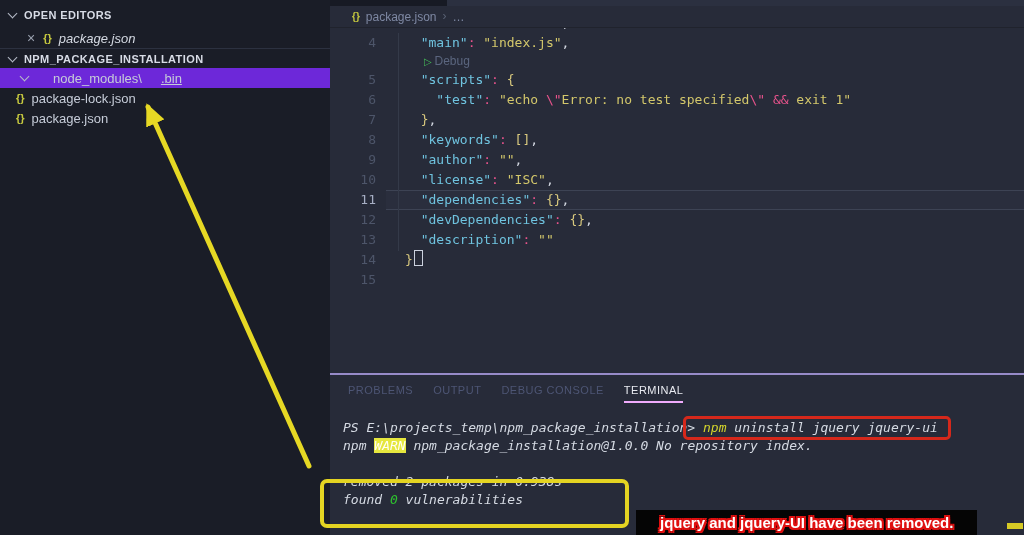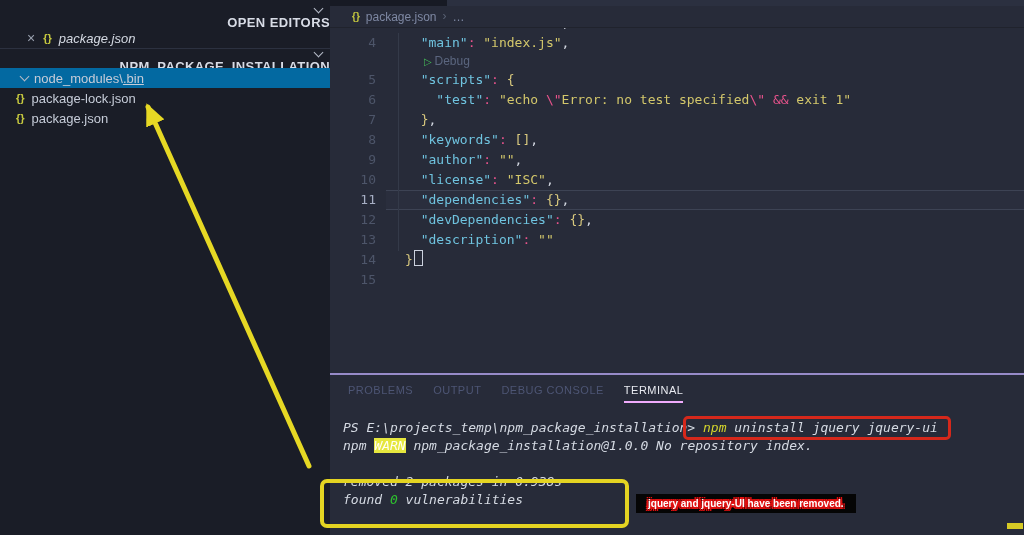--- a/index.html
+++ b/index.html
@@ -1,30 +1,30 @@
 <!DOCTYPE html>
 <html><head>
 <meta charset="utf-8">
 <style>
   html,body{margin:0;padding:0;background:#272b39;}
   .page{position:relative;width:1024px;height:535px;overflow:hidden;
         font-family:"Liberation Sans",sans-serif;background:#272b39;}
 
   
   .sidebar{position:absolute;left:0;top:0;width:330px;height:535px;background:#1a1d27;}
-  .sb-header{position:absolute;left:0;right:0;height:20px;display:flex;align-items:flex-end;
-             color:#d8dce6;font-size:13px;font-weight:bold;letter-spacing:.4px;flex-direction:column;}
+  .sb-header{position:absolute;left:0;right:0;height:20px;display:flex;align-items:center;
+             color:#d8dce6;font-size:11px;font-weight:bold;letter-spacing:.4px;}
   .sb-header.oe{top:5px;}
   .sb-header.proj{top:48px;border-top:1px solid #2c3140;}
   .chev{width:6px;height:6px;border-left:1.5px solid #b6bcc8;border-bottom:1.5px solid #b6bcc8;
         transform:rotate(-45deg);margin:0 8px 3px 9px;display:inline-block;flex:none;}
   .sb-row{position:absolute;left:0;right:0;height:20px;display:flex;align-items:center;
           font-size:13px;color:#c6ccd8;}
   .row-openfile{top:28px;}
-  .row-node{top:68px;background:#0369a1;}
+  .row-node{top:68px;background:#6d28d9;gap:19px;}
   .row-lock{top:88px;}
   .row-pkg{top:108px;}
   .close-x{color:#9aa1af;font-size:14px;margin-left:27px;margin-right:8px;line-height:14px;}
   .json-icon{color:#c6c93f;font-size:11px;font-weight:bold;margin-right:7px;}
   .row-lock .json-icon,.row-pkg .json-icon{margin-left:16px;}
   .italic{font-style:italic;color:#d5dae3;}
   .node-chev{margin:0 6px 3px 21px;}
   .bin{text-decoration:underline;}
 
   
@@ -64,22 +64,22 @@
   .terminal{position:absolute;left:0;top:40px;right:0;padding:4px 0 0 13px;
             font-family:"DejaVu Sans Mono",monospace;font-size:13px;color:#ccd2dc;}
   .t-line{height:18px;line-height:18px;white-space:pre;font-style:italic;}
   .tk-cmd{color:#d3d42c;}
   .tk-warn{background:#e6e73e;color:#fffef2;}
   .tk-green{color:#2ec22e;}
 
   
   .red-box{position:absolute;left:683px;top:416px;width:268px;height:24px;border:3px solid #d5281b;border-radius:5px;box-sizing:border-box;}
   .yellow-box{position:absolute;left:320px;top:479px;width:309px;height:49px;border:4px solid #e4d422;border-radius:7px;box-sizing:border-box;}
-  .red-note{position:absolute;left:636px;top:494px;background:#050505;color:#ffffff;font-weight:bold;
-            font-size:10px;padding:4px 12px;white-space:nowrap;
+  .red-note{position:absolute;left:636px;top:510px;background:#050505;color:#ffffff;font-weight:bold;
+            font-size:15px;padding:4px 24px;white-space:nowrap;
             text-shadow:-2px -2px 0 #e01010,2px -2px 0 #e01010,-2px 2px 0 #e01010,2px 2px 0 #e01010,
                         -2px 0 0 #e01010,2px 0 0 #e01010,0 -2px 0 #e01010,0 2px 0 #e01010;}
   .arrow-svg{position:absolute;left:0;top:0;pointer-events:none;}
   .corner-frag{position:absolute;left:1007px;top:523px;width:16px;height:6px;background:#d6ca25;}
 </style>
 </head>
 <body>
 
 <div class="page">
 

